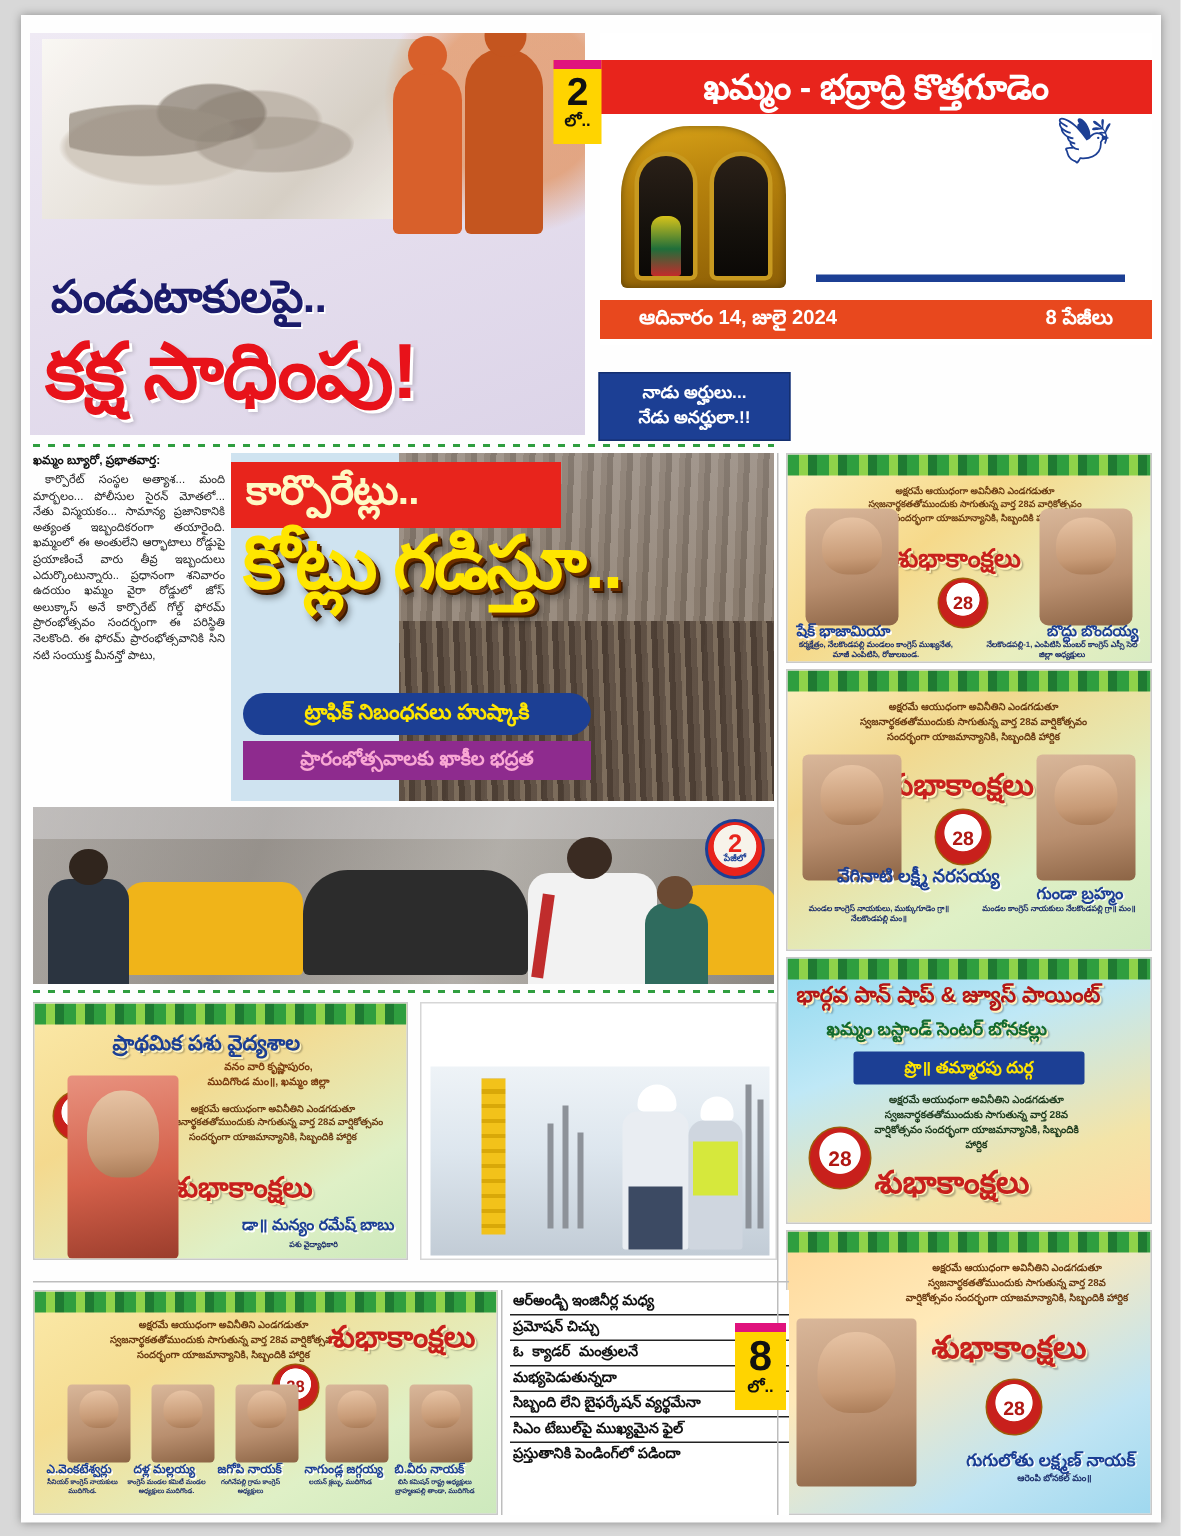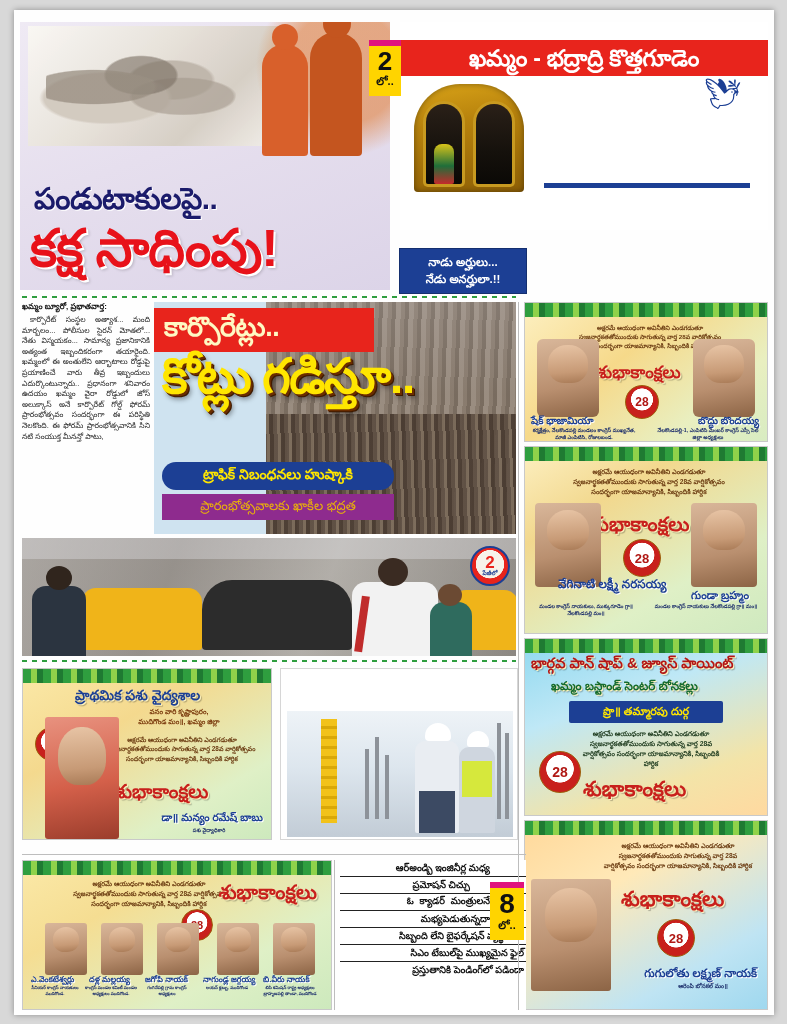--- a/index.html
+++ b/index.html
@@ -172,21 +172,21 @@
   }
   .strip-blue {
     position:absolute; left:8px; top:160px; width:232px; height:28px;
     background:#1c3f94; border-radius:14px;
     color:#ffe600; font-size:14px; font-weight:bold;
     display:flex; align-items:center; justify-content:center;
   }
   .strip-purple {
     position:absolute; left:8px; top:192px; width:232px; height:26px;
     background:#8e2b8e;
-    color:#eab308; font-size:13px; font-weight:normal;
+    color:#f9a8d4; font-size:13px; font-weight:bold;
     display:flex; align-items:center; justify-content:center;
   }
 
   
   .traffic-photo {
     position:absolute; left:8px; top:528px; width:494px; height:118px;
     background:
       linear-gradient(180deg,rgba(200,200,205,.5) 0 18%, rgba(130,130,135,.25) 18% 100%),
       linear-gradient(110deg,#b8b2aa 0%,#9d968d 30%,#c2bdb4 60%,#8f8980 100%);
     overflow:hidden;
@@ -296,21 +296,21 @@
   .w1 { left:128px; width:44px; height:92px; background:#e9edf2; }
   .w1:before{content:"";position:absolute;left:10px;top:-18px;width:26px;height:18px;border-radius:13px 13px 4px 4px;background:#fff;}
   .w1:after{content:"";position:absolute;left:4px;bottom:0;width:36px;height:42px;background:#3c4a63;}
   .w2 { left:172px; width:36px; height:86px; background:#cfd6df; }
   .w2:before{content:"";position:absolute;left:8px;top:-16px;width:22px;height:16px;border-radius:11px 11px 3px 3px;background:#fff;}
   .w2:after{content:"";position:absolute;left:3px;top:14px;width:30px;height:36px;background:#d6e83c;}
 
   
   #teaser { position:absolute; left:326px; top:850px; width:186px; height:150px; background:#fff; }
   .teaser-line {
-    font-size:9.6px; font-weight:bold; color:#111; text-align:right;
+    font-size:9.6px; font-weight:bold; color:#111; text-align:left;
     line-height:14px; padding:1px 2px; border-bottom:1px solid #222;
   }
   .teaser-line.nb { border-bottom:none; }
   .badge-8 {
     position:absolute; right:2px; top:22px; width:34px; height:58px;
     background:#ffd400; border-top:6px solid #e0127d; text-align:center; z-index:6;
   }
   .badge-8 .n{font-size:28px;font-weight:bold;color:#111;line-height:32px;}
   .badge-8 .s{font-size:11px;font-weight:bold;color:#111;line-height:11px;}
 
@@ -346,20 +346,24 @@
 
   <div class="masthead">
     <div class="mh-title">ఖమ్మం - భద్రాద్రి కొత్తగూడెం</div>
     <div class="deity">
       <div class="deity-g1"></div>
         <div class="deity-g2"></div>
     </div>
     <div class="mh-logo">
       <div class="bird">🕊</div>
       <div class="rule"></div>
+    </div>
+    <div class="mh-date">
+      <span>ఆదివారం 14, జులై 2024</span>
+      <span>8 పేజీలు</span>
     </div>
   </div>
 
   <div class="dot-rule" style="left:8px; top:286px; width:494px;"></div>
 
   <div class="story-col">
     <div class="story-lead">ఖమ్మం బ్యూరో, ప్రభాతవార్త:</div>
     <div class="story-body">కార్పొరేట్ సంస్థల అత్యాశ... మంది మార్బలం... పోలీసుల సైరన్ మోతలో... నేతు విస్మయకం... సామాన్య ప్రజానికానికి అత్యంత ఇబ్బందికరంగా తయారైంది. ఖమ్మంలో ఈ అంతులేని ఆర్భాటాలు రోడ్డుపై ప్రయాణించే వారు తీవ్ర ఇబ్బందులు ఎదుర్కొంటున్నారు.. ప్రధానంగా శనివారం ఉదయం ఖమ్మం వైరా రోడ్డులో జోస్ అలుక్కాస్ అనే కార్పొరేట్ గోల్డ్ ఫోరమ్ ప్రారంభోత్సవం సందర్భంగా ఈ పరిస్థితి నెలకొంది. ఈ ఫోరమ్ ప్రారంభోత్సవానికి సిని నటి సంయుక్త మీనన్తో పాటు,</div>
   </div>
 

